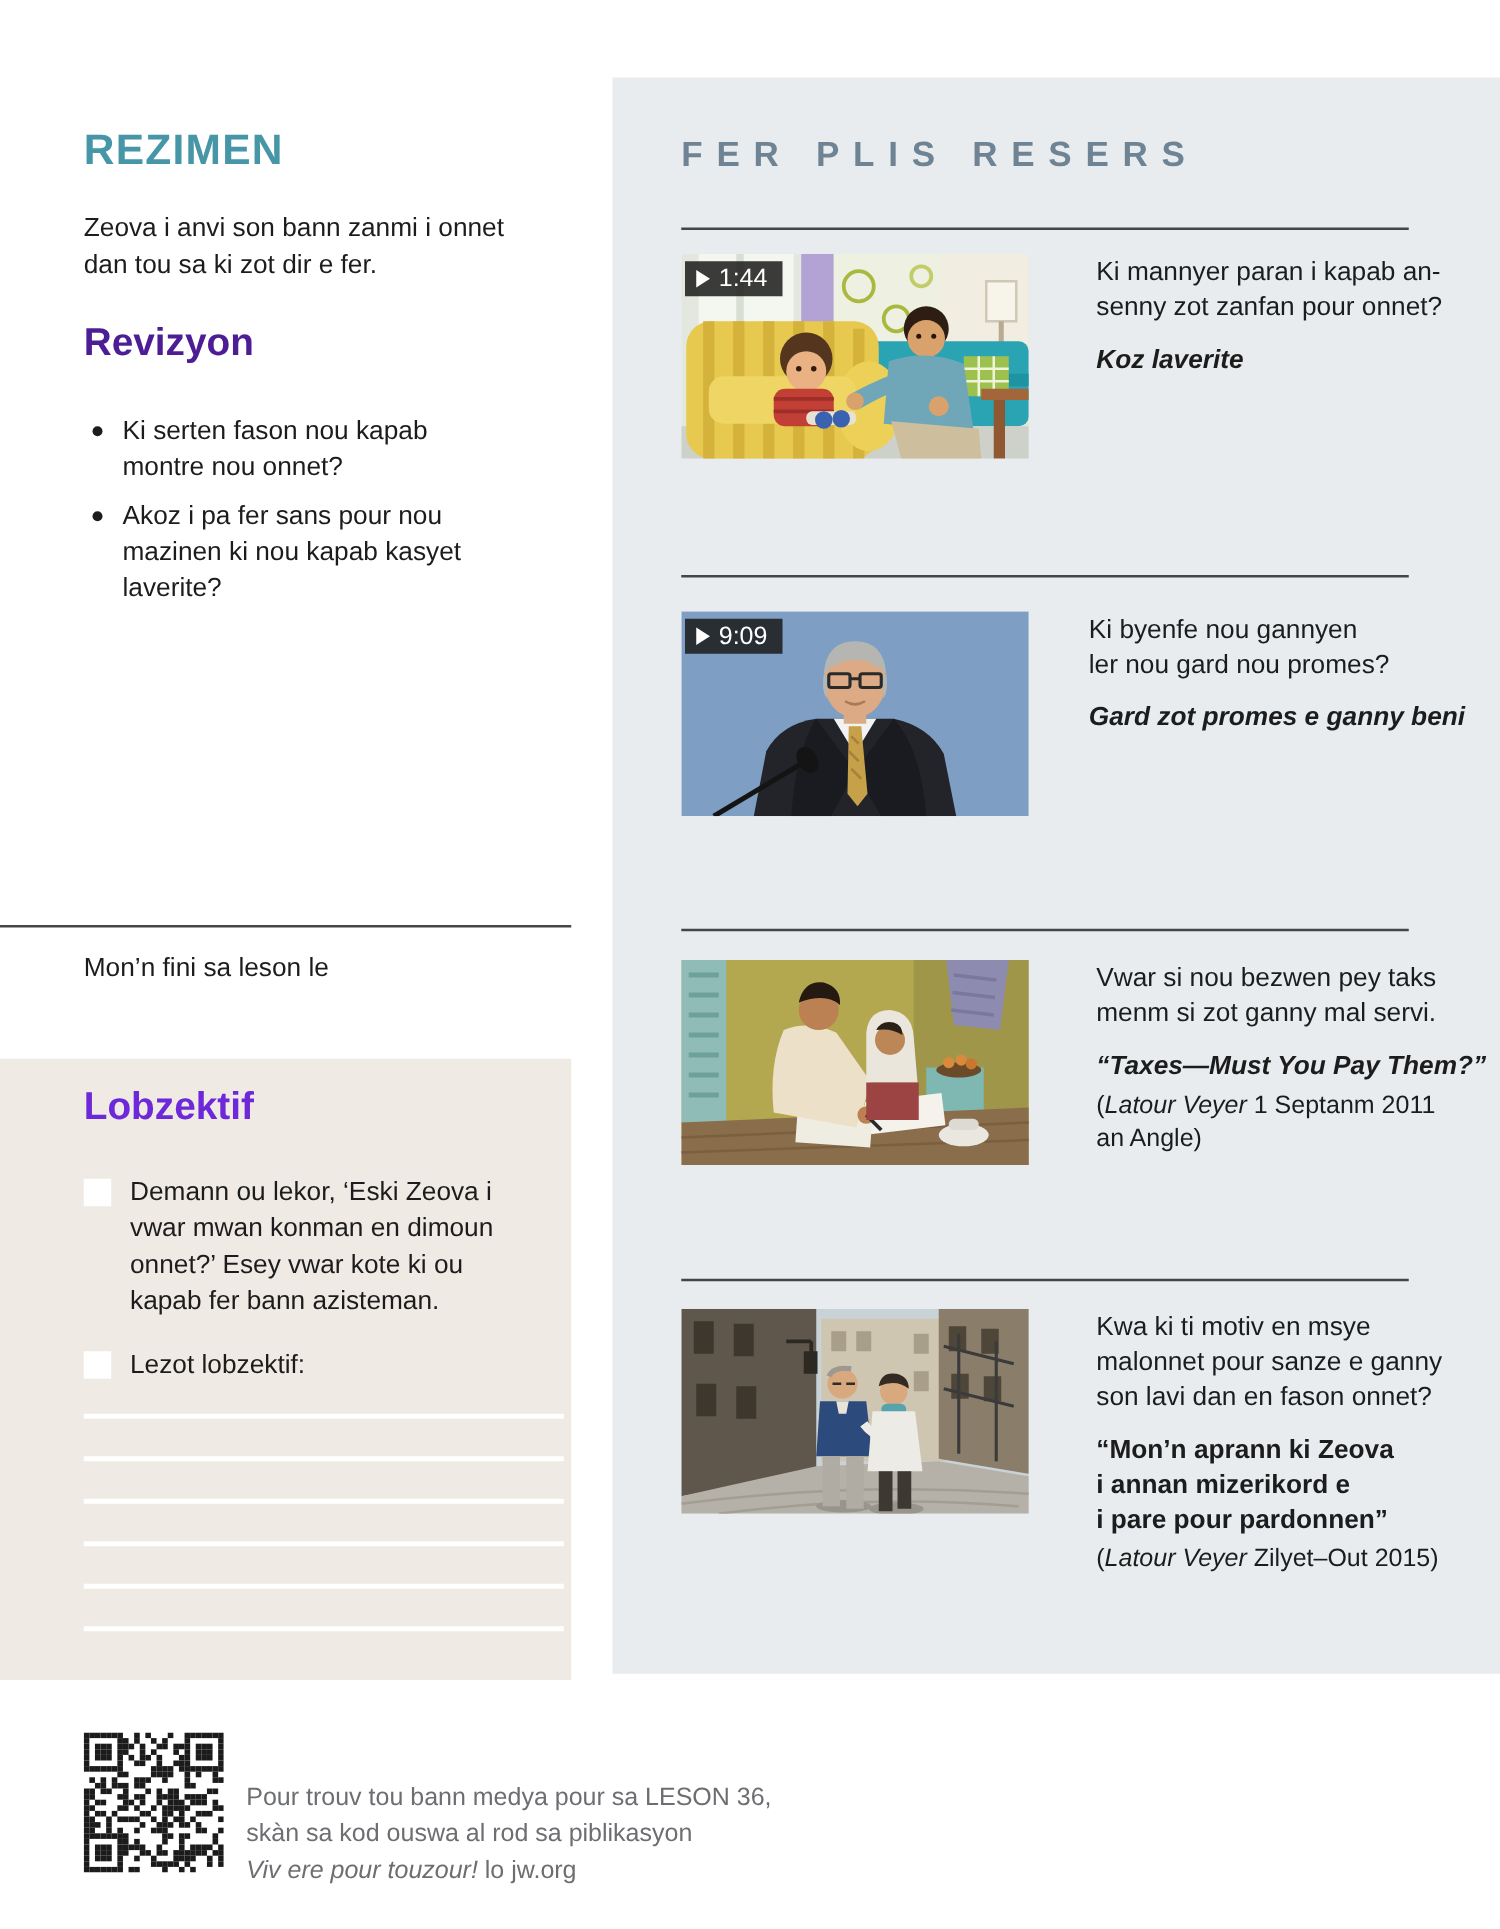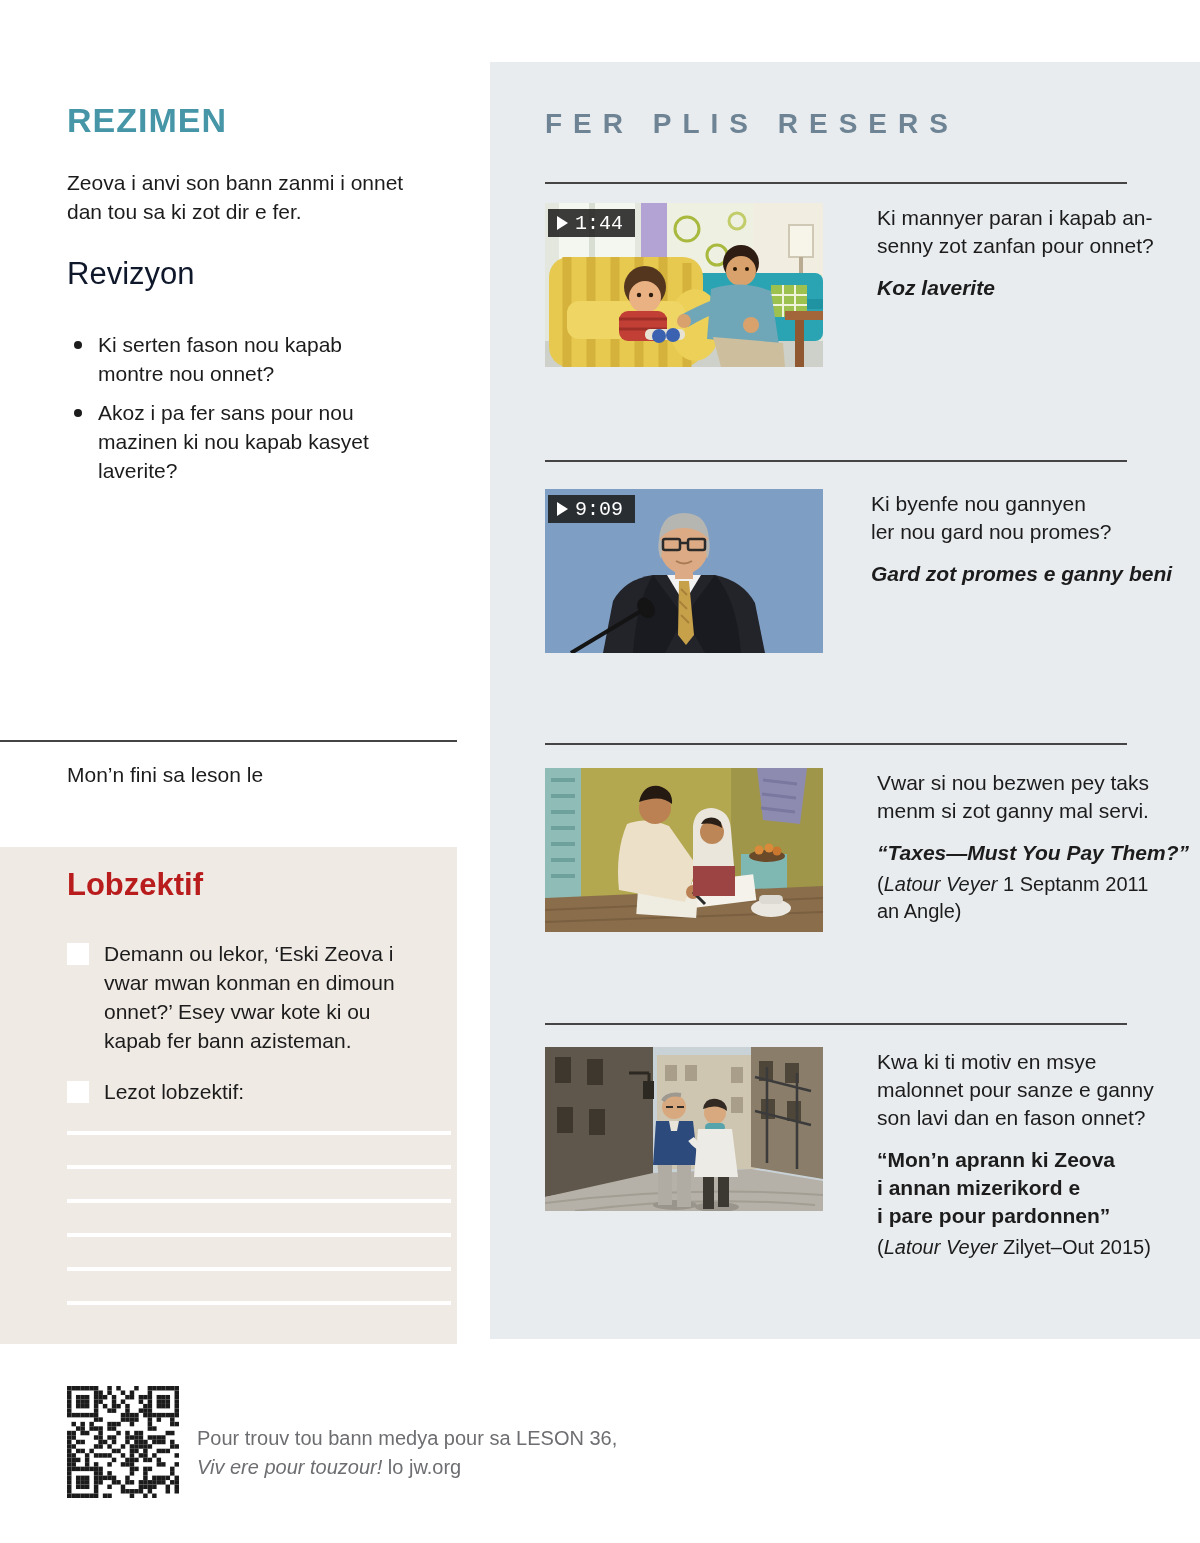--- a/index.html
+++ b/index.html
@@ -5,44 +5,44 @@
   html,body{margin:0;padding:0;background:#fff;}
   .page{
     position:relative;width:1200px;height:1543px;background:#ffffff;overflow:hidden;
     font-family:"Liberation Sans","DejaVu Sans",sans-serif;color:#1c1c1c;
   }
   .abs{position:absolute;}
 
   
   .rezimen{left:67px;top:101px;margin:0;font-size:34px;font-weight:800;letter-spacing:1px;color:#4696a8;}
   .intro{left:67px;top:168px;margin:0;font-size:21px;line-height:29px;white-space:pre-line;}
-  .revizyon{left:67px;top:256px;margin:0;font-size:31px;font-weight:400;color:#0f172a;}
+  .revizyon{left:67px;top:256px;margin:0;font-size:31px;font-weight:700;color:#4c1d95;}
   .bullets{left:67px;top:330px;margin:0;padding:0;list-style:none;width:410px;}
   .bullets li{position:relative;padding-left:31px;margin-bottom:10px;font-size:21px;line-height:29px;white-space:pre-line;}
   .bullets li::before{content:"";position:absolute;left:7px;top:11px;width:8px;height:8px;border-radius:50%;background:#1c1c1c;}
   .date-line{left:0;top:740px;width:457px;height:2px;background:#454545;}
   .finish{left:67px;top:760px;margin:0;font-size:21px;line-height:29px;}
 
   .objectives{left:0;top:847px;width:457px;height:497px;background:#f0eae5;}
-  .objectives h2{position:absolute;left:67px;top:20px;margin:0;font-size:31px;font-weight:700;color:#b91c1c;}
+  .objectives h2{position:absolute;left:67px;top:20px;margin:0;font-size:31px;font-weight:700;color:#6d28d9;}
   .obj-item{position:absolute;left:67px;display:flex;gap:15px;width:375px;}
   .obj-item.first{top:92px;}
   .obj-item.second{top:230px;}
   .checkbox{width:22px;height:22px;background:#ffffff;flex:none;margin-top:4px;}
   .obj-text{font-size:21px;line-height:29px;white-space:pre-line;}
   .write-line{position:absolute;left:67px;width:384px;height:4px;background:#ffffff;}
 
   
   .panel{left:490px;top:62px;width:710px;height:1277px;background:#e8ecef;}
   .panel-title{position:absolute;left:55px;top:46px;margin:0;font-size:28px;font-weight:700;letter-spacing:11px;color:#6e8494;white-space:nowrap;}
   .divider{position:absolute;left:55px;width:582px;height:2px;background:#454545;}
   .d1{top:120px;} .d2{top:398px;} .d3{top:681px;} .d4{top:961px;}
   .entry{position:absolute;left:55px;display:flex;gap:22px;}
   .e1{top:141px;} .e2{top:427px;gap:16px;} .e3{top:706px;} .e4{top:985px;}
-  .thumb{width:310px;height:164px;position:relative;overflow:hidden;flex:none;cursor:pointer;font-family:Liberation Mono, monospace;}
+  .thumb{width:310px;height:164px;position:relative;overflow:hidden;flex:none;cursor:pointer;}
   .thumb svg{display:block;}
   .badge{position:absolute;left:3px;top:6px;height:28px;background:rgba(26,26,26,.85);color:#fff;
          display:flex;align-items:center;gap:7px;padding:0 12px 0 9px;font-size:20px;}
   .play{width:0;height:0;border-left:11px solid #fff;border-top:7px solid transparent;border-bottom:7px solid transparent;}
   .etext{width:320px;padding-top:1px;}
   .q{margin:0 0 14px;font-size:21px;line-height:28px;white-space:pre-line;}
   .ref{margin:0;font-size:21px;line-height:28px;white-space:pre-line;cursor:pointer;}
   .ref-bi{font-weight:bold;font-style:italic;}
   .ref-b{font-weight:bold;}
   .detail{margin:4px 0 0;font-size:20px;line-height:27px;}
@@ -592,15 +592,16 @@
         <rect x="22.40" y="107.52" width="4.48" height="4.48"></rect>
         <rect x="26.88" y="107.52" width="4.48" height="4.48"></rect>
         <rect x="35.84" y="107.52" width="4.48" height="4.48"></rect>
         <rect x="40.32" y="107.52" width="4.48" height="4.48"></rect>
         <rect x="62.72" y="107.52" width="4.48" height="4.48"></rect>
         <rect x="76.16" y="107.52" width="4.48" height="4.48"></rect>
         <rect x="85.12" y="107.52" width="4.48" height="4.48"></rect>
       </svg></div>
   <div class="abs footer-text">
     <p>Pour trouv tou bann medya pour sa LESON 36,</p>
+    <p>skàn sa kod ouswa al rod sa piblikasyon</p>
     <p><em>Viv ere pour touzour!</em><span> lo jw.org</span></p>
   </div>
 </div>
 
 </body></html>

